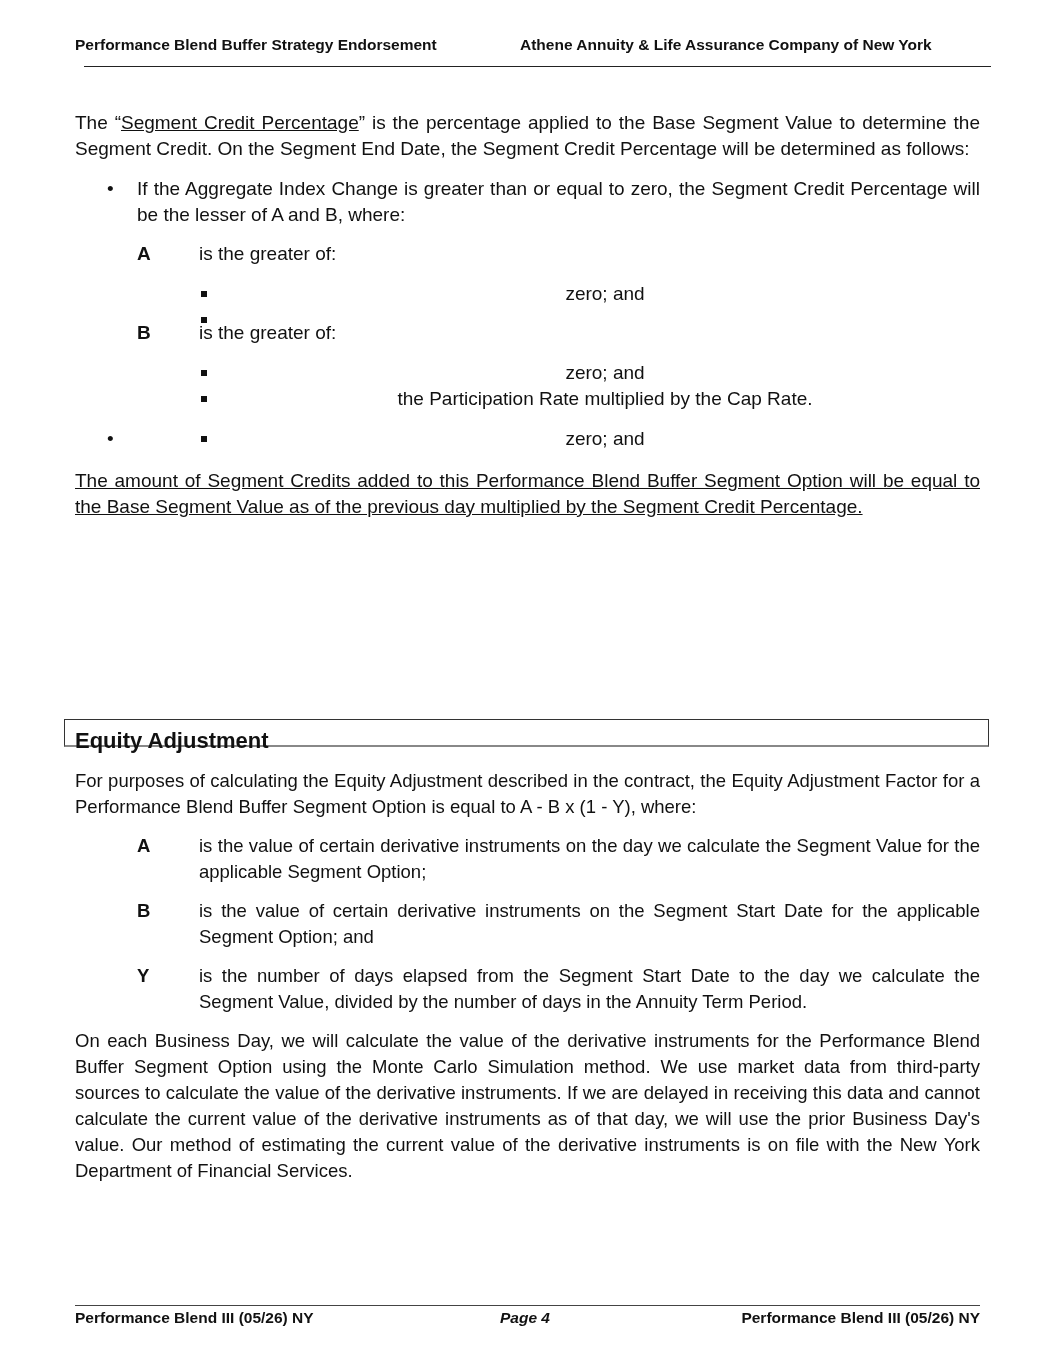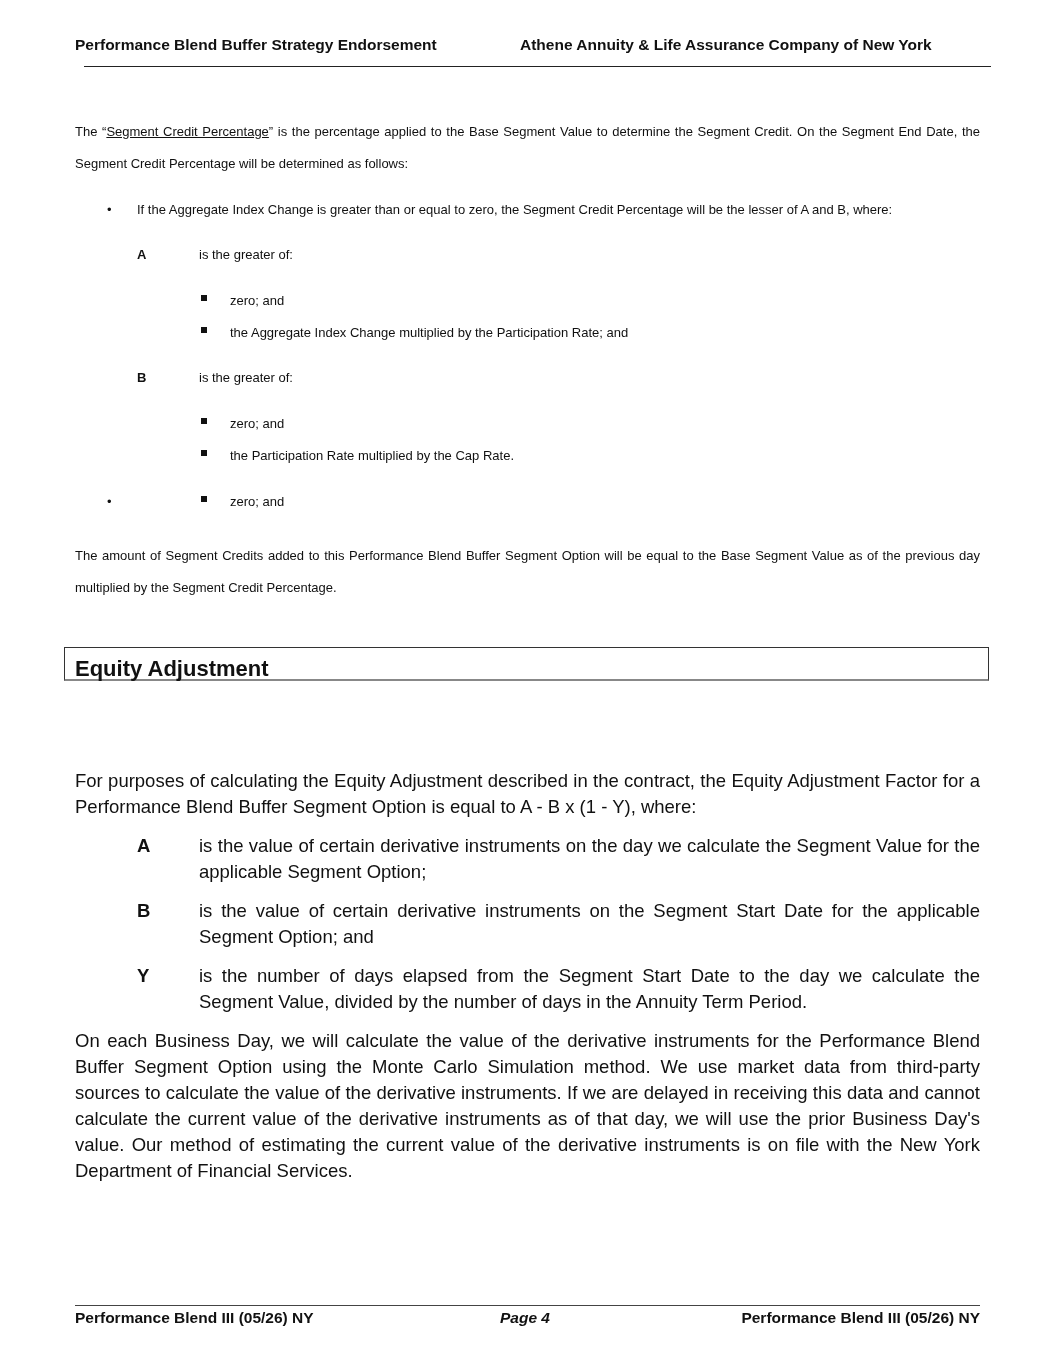--- a/index.html
+++ b/index.html
@@ -11,35 +11,35 @@
       position: absolute; left: 75px; top: 36px; width: 905px;
       font-size: 15.5px; font-weight: bold; white-space: nowrap;
     }
     .header .left { position: absolute; left: 0; top: 0; }
     .header .right { position: absolute; left: 445px; top: 0; }
     .header-rule {
       position: absolute; left: 84px; top: 66px; width: 907px; height: 0;
       border-top: 1.5px solid #222;
     }
     .content {
-      position: absolute; left: 75px; top: 116px; width: 905px;
-      font-size: 13px; line-height: 32px;
+      position: absolute; left: 75px; top: 110px; width: 905px;
+      font-size: 19px; line-height: 26px;
     }
     p { margin: 0; text-align: justify; }
     .u { text-decoration: underline; }
     .bullet-row { position: relative; padding-left: 62px; text-align: justify; }
     .bullet-row .dot { position: absolute; left: 32px; top: 0; }
     .def-row { position: relative; padding-left: 124px; text-align: justify; }
     .def-row .term { position: absolute; left: 62px; top: 0; font-weight: bold; }
-    .sq-row { position: relative; padding-left: 155px; }
+    .sq-row { position: relative; padding-left: 155px; text-align: center; }
     .sq-row .sq {
       position: absolute; left: 126px; top: 10px; width: 6px; height: 6px; background: #111;
     }
     .section-box {
-      position: absolute; left: 64px; top: 647px; width: 925px; height: 34px;
+      position: absolute; left: 64px; top: 719px; width: 925px; height: 28px;
       border: 1px solid #333; border-bottom: 2px solid #888; box-sizing: border-box; text-align: center;
     }
     .section-box .title {
       position: absolute; left: 10px; top: 8px; font-size: 22px; font-weight: bold;
     }
     .content2 {
       position: absolute; left: 75px; top: 757px; width: 905px;
       font-size: 18.5px; line-height: 26px;
     }
     .subhead { font-weight: bold; font-size: 18.5px; }
@@ -75,21 +75,20 @@
   <div class="def-row" style="margin-top:13px;">
     <span class="term">A</span>
     <span>is the greater of:</span>
   </div>
   <div class="sq-row" style="margin-top:14px;">
     <span class="sq"></span>
     <span>zero; and</span>
   </div>
   <div class="sq-row">
     <span class="sq"></span>
-    <span>the Aggregate Index Change multiplied by the Participation Rate; and</span>
   </div>
 
   <div class="def-row" style="margin-top:13px;">
     <span class="term">B</span>
     <span>is the greater of:</span>
   </div>
   <div class="sq-row" style="margin-top:14px;">
     <span class="sq"></span>
     <span>zero; and</span>
   </div>
@@ -99,21 +98,21 @@
   </div>
 
   <div class="bullet-row" style="margin-top:14px;">
     <span class="dot">•</span>
   </div>
   <div class="sq-row">
     <span class="sq"></span>
     <span>zero; and</span>
   </div>
 
-  <p style="margin-top:22px;">The amount of Segment Credits added to this Performance Blend Buffer Segment Option will be equal to the Base Segment Value as of the previous day multiplied by the Segment Credit Percentage.</p>
+  <p style="margin-top:16px;text-decoration:underline;">The amount of Segment Credits added to this Performance Blend Buffer Segment Option will be equal to the Base Segment Value as of the previous day multiplied by the Segment Credit Percentage.</p>
 </div>
 
 <div class="section-box">
   <span class="title">Equity Adjustment</span>
 </div>
 
 <div class="content2">
   <p style="margin-top:11px;">For purposes of calculating the Equity Adjustment described in the contract, the Equity Adjustment Factor for a Performance Blend Buffer Segment Option is equal to A - B x (1 - Y), where:</p>
 
   <div class="def-row" style="margin-top:13px;">

